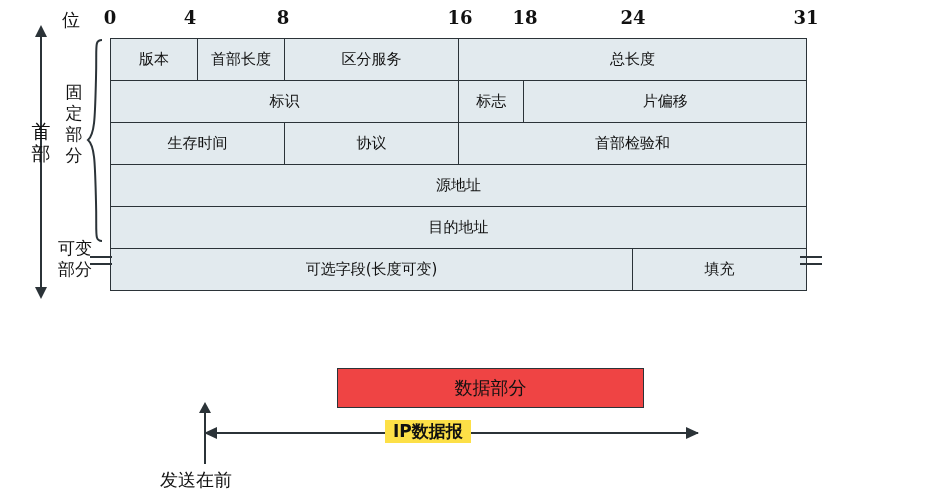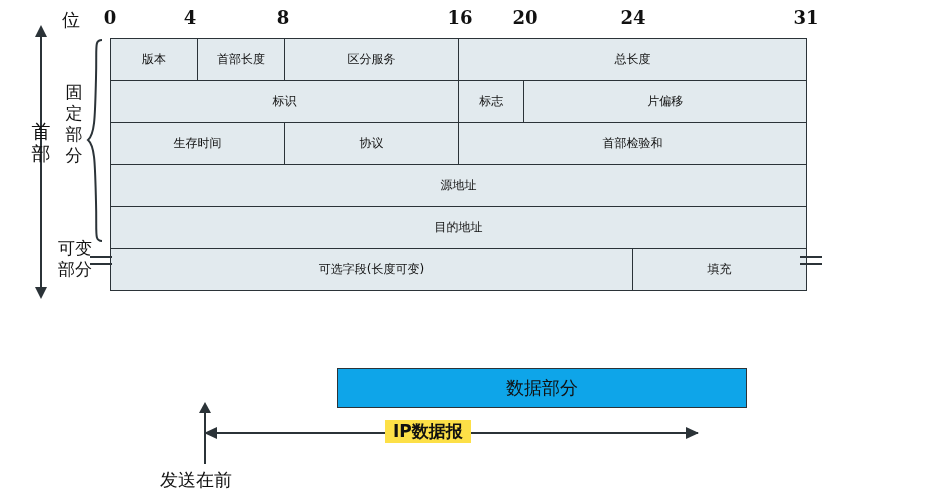--- a/index.html
+++ b/index.html
@@ -44,21 +44,21 @@
     width: 696px;
     border-collapse: collapse;
     table-layout: fixed;
   }
   .hdr-table td {
     height: 41px;
     border: 1.6px solid #2b3338;
     background: #e2eaee;
     text-align: center;
     vertical-align: middle;
-    font-size: 12px;
+    font-size: 15px;
     font-family: "DejaVu Sans", "Liberation Sans", sans-serif;
     padding: 0;
     white-space: nowrap;
   }
   .hdr-table td.data-cell {
     background: #ffffff;
     height: 46px;
     letter-spacing: 6px;
     text-indent: 6px;
   }
@@ -141,21 +141,21 @@
     position: absolute;
     top: 368px;
     height: 40px;
     border: 1.8px solid #2b3338;
     box-sizing: border-box;
     text-align: center;
     line-height: 37px;
     font-size: 18px;
   }
   .bar-head { left: 205px; width: 133px; background: #e2eaee; border-width: 2.4px; }
-  .bar-data { left: 337px; width: 410px; background: #0ea5e9; }
+  .bar-data { left: 337px; width: 307px; background: #ef4444; }
 
   
   .span-line {
     position: absolute;
     left: 205px; top: 432px;
     width: 493px; height: 2px;
     background: #2b3338;
   }
   .span-line::before, .span-line::after {
     content: "";
@@ -201,21 +201,21 @@
 <body>
 
 <div class="canvas">
 
   <div class="bit-word">位</div>
   <div id="ruler-ticks">
       <div class="tick" style="left: 110px;">0</div>
       <div class="tick" style="left: 190px;">4</div>
       <div class="tick" style="left: 283px;">8</div>
       <div class="tick" style="left: 460px;">16</div>
-      <div class="tick" style="left: 525px;">20</div>
+      <div class="tick" style="left: 525px;">18</div>
       <div class="tick" style="left: 633px;">24</div>
       <div class="tick" style="left: 806px;">31</div>
     </div>
 
   <div class="vaxis"></div>
   <div class="vlabel">
     <span>首</span>
     <span>部</span>
   </div>
 

